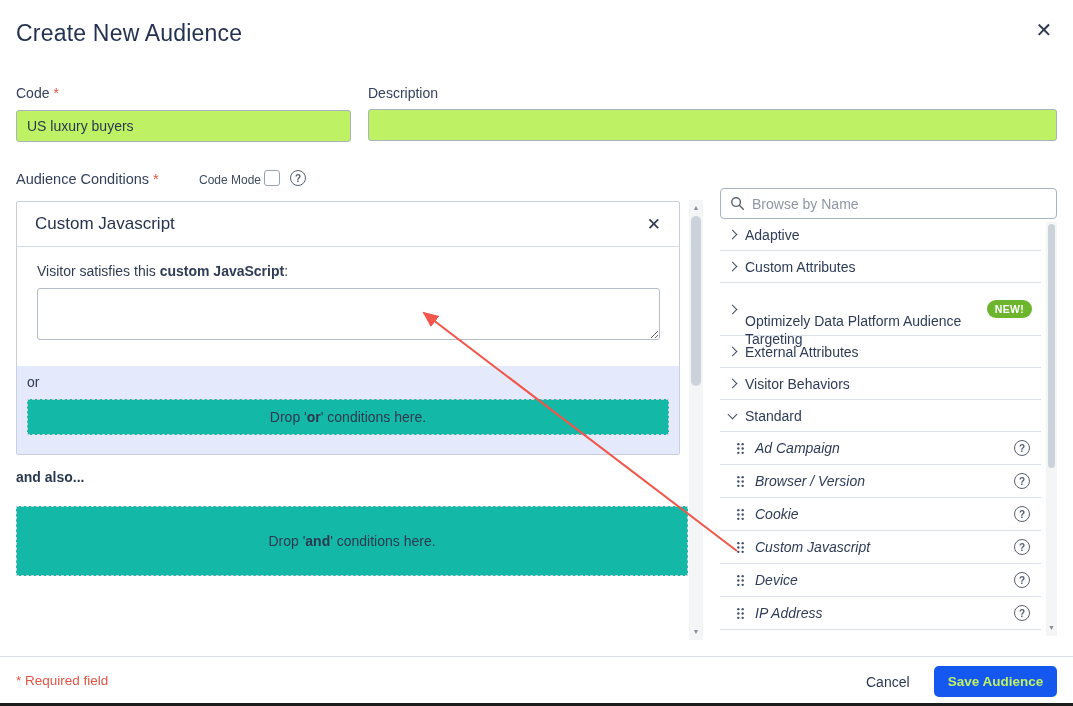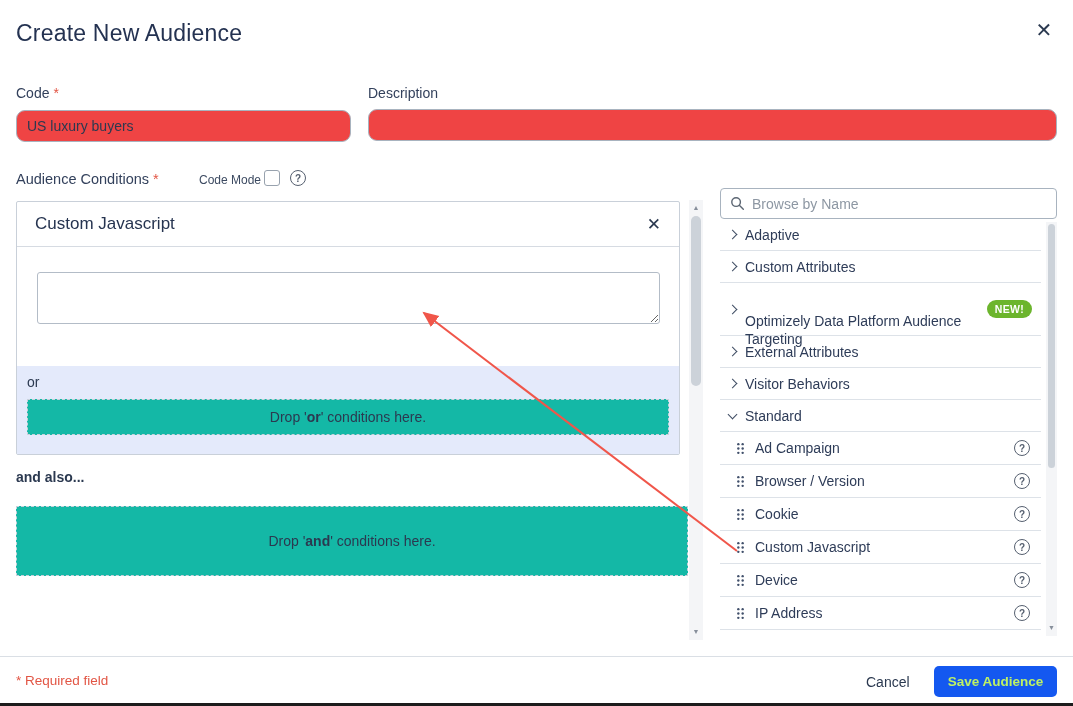--- a/index.html
+++ b/index.html
@@ -14,22 +14,22 @@
   .abs { position: absolute; }
 
   
   .modal-title { left: 16px; top: 20px; font-size: 23px; font-weight: 500; color: #243251; letter-spacing: .2px; }
   .modal-close { left: 1029px; top: 15px; width: 30px; height: 30px; background: none; border: none;
     font-size: 20px; color: #2b3950; cursor: pointer; line-height: 30px; text-align: center; }
 
   
   .field-label { font-size: 14px; color: #33415c; }
   .req { color: #e25544; margin-left: 4px; }
-  .text-input { border: 1px solid #a8b3bf; border-radius: 9px; height: 32px; padding: 0 10px;
-    font-size: 14px; color: #2b3950; font-family: "Liberation Sans", sans-serif; background: #ef4444; }
+  .text-input { border: 1px solid #a8b3bf; border-radius: 3px; height: 32px; padding: 0 10px;
+    font-size: 14px; color: #2b3950; font-family: "Liberation Sans", sans-serif; background: #bef264; }
   .lbl-name { left: 16px; top: 85px; }
   .inp-name { left: 16px; top: 110px; width: 335px; }
   .lbl-desc { left: 368px; top: 85px; }
   .inp-desc { left: 368px; top: 109px; width: 689px; }
 
   
   .lbl-conditions { left: 16px; top: 171px; font-size: 14.5px; }
   .code-mode-label { left: 199px; top: 173px; font-size: 12px; color: #3c4a61; }
   .code-checkbox { left: 264px; top: 170px; width: 16px; height: 16px; border: 1px solid #98a2ae;
     border-radius: 3px; background: #fff; cursor: pointer; }
@@ -79,21 +79,21 @@
     font-family: "Liberation Sans", sans-serif; }
   .search-box input::placeholder { color: #8d97a3; }
 
   .sidebar-list { left: 720px; top: 219px; width: 321px; position: absolute; }
   .side-row { display: flex; align-items: center; border-bottom: 1px solid #dde2e8;
     padding-left: 9px; gap: 9px; font-size: 14px; color: #2e3c58; cursor: pointer; background: #fff; }
   .group-row { height: 32px; }
   .row-odp { height: 53px; }
   .odp-label { width: 234px; line-height: 1.3; margin-top: 42px; }
   .item-row { height: 33px; padding-left: 16px; gap: 10px; }
-  .item-label { flex: 1; }
+  .item-label { flex: 1; font-style: italic; }
   .item-row .help-icon { margin-right: 11px; }
 
   .chev { width: 7px; height: 7px; border-top: 1.7px solid #3e4c63; border-right: 1.7px solid #3e4c63;
     flex: none; }
   .chev-r { transform: rotate(45deg); }
   .chev-d { transform: rotate(135deg); margin-top: -3px; }
 
   .badge-new { background: #6cb52d; color: #fff; font-size: 10.5px; font-weight: 700;
     padding: 3px 8px; border-radius: 10px; letter-spacing: .3px; margin-right: 9px; flex: none; }
 
@@ -136,20 +136,23 @@
   <span class="abs code-checkbox"></span>
   <span class="abs help-icon help-code-mode">?</span>
 
   <div>
     <div class="cond-card">
       <div class="cond-card-header">
         <span class="cond-card-title">Custom Javascript</span>
         <button class="cond-card-close">✕</button>
       </div>
       <div class="cond-card-body">
+        <div class="cond-body-text">
+          <span>Visitor satisfies this </span><b>custom JavaScript</b><span>:</span>
+        </div>
         <textarea class="cond-textarea" style=""></textarea>
       </div>
       <div class="or-band">
         <div class="or-label">or</div>
         <div class="drop-zone or-drop">
           <span><span>Drop '</span><b>or</b><span>' conditions here.</span></span>
         </div>
       </div>
     </div>
 

